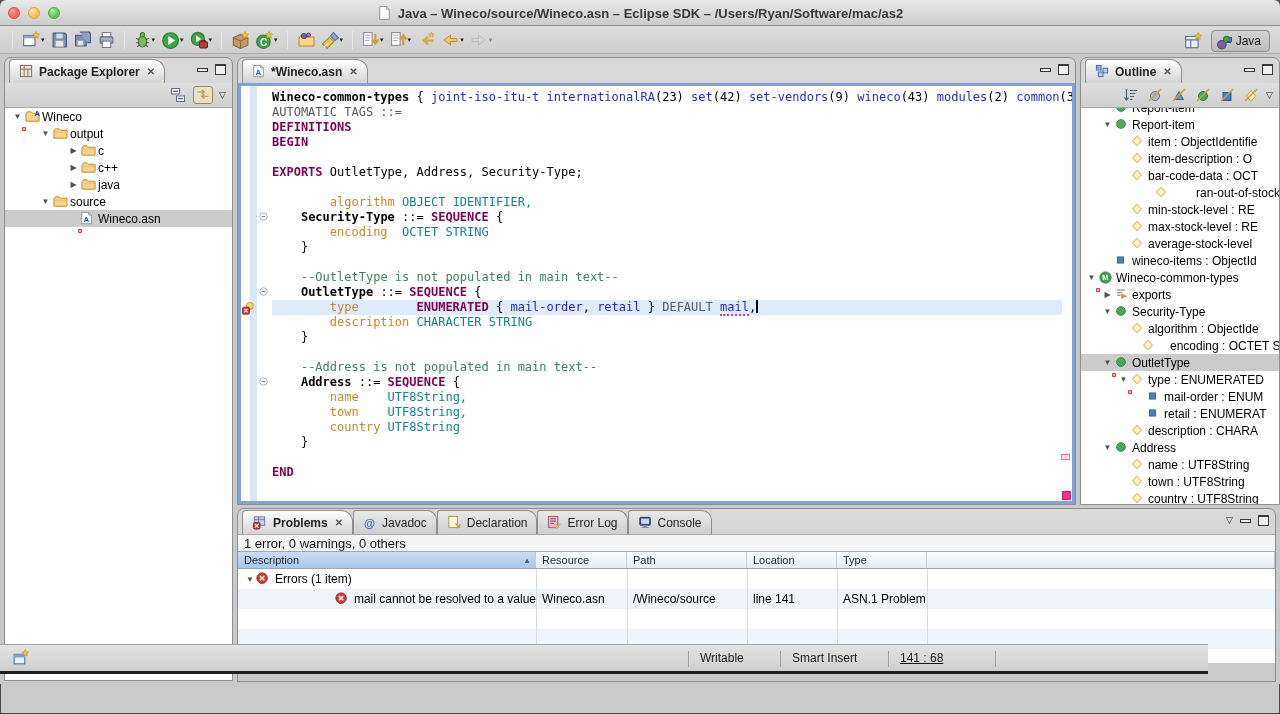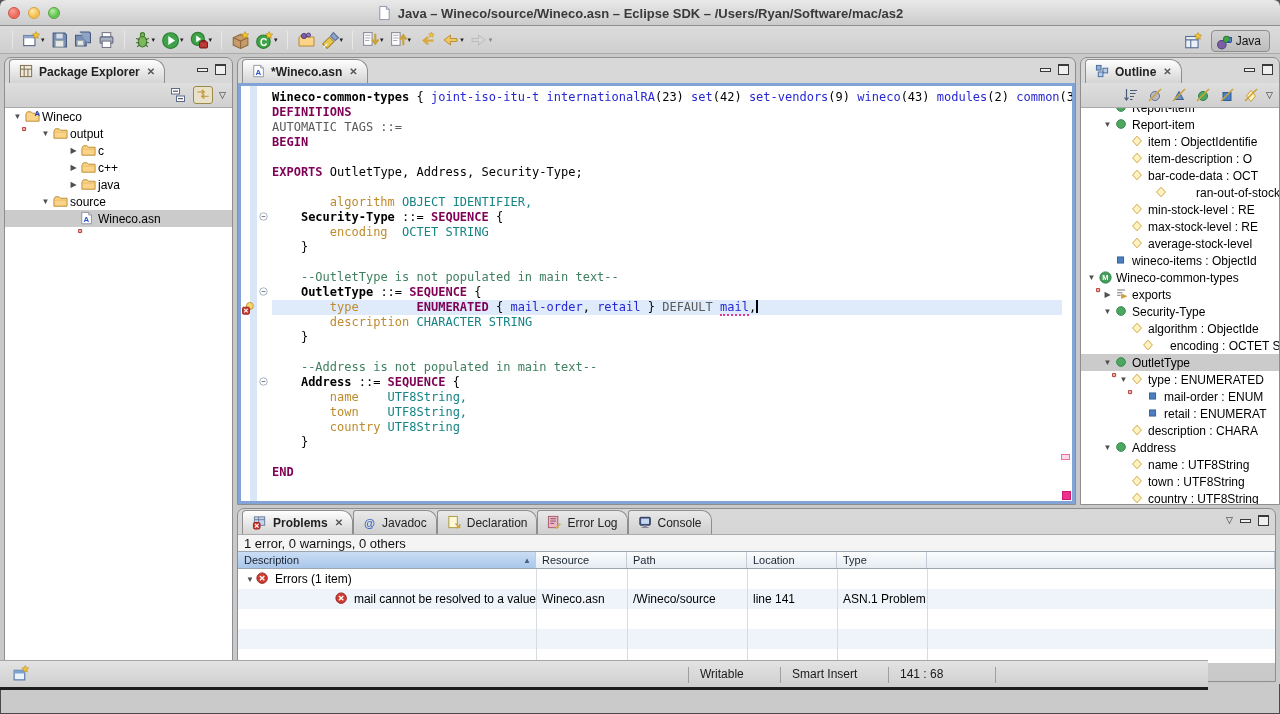--- a/index.html
+++ b/index.html
@@ -91,21 +91,21 @@
   .pbody { position:relative; height:calc(100% - 78px); overflow:hidden;
     background:repeating-linear-gradient(#FFFFFF 0 20px, #EFF4FB 20px 40px); }
   .vline { position:absolute; top:0; bottom:0; width:1px; background:#D7DCE2; }
   .prow { position:relative; display:grid; grid-template-columns:298px 91px 120px 90px 90px 1fr; height:20px; font-size:12px; color:#000; }
   .prow .pc { display:flex; align-items:center; padding-left:6px; white-space:nowrap; overflow:hidden; }
   .prow .desc .arrow { width:12px; }
   .prow .icn { margin-right:5px; flex:none; display:flex; }
   .prow.item .desc { padding-left:16px;justify-content:flex-end; }
 
   
-  .statusbar { position:absolute; left:0; top:660px; width:1208px; height:30px;
+  .statusbar { position:absolute; left:0; top:644px; width:1208px; height:30px;
     background:linear-gradient(#E3E3E3,#CFCFCF); border-top:1px solid #A6A6A6; border-bottom:3px solid #1E1E1E; }
   .st-sep { position:absolute; top:6px; width:1px; height:16px; background:#9F9F9F; }
   .st-item { position:absolute; top:6px; font-size:12px; color:#1A1A1A; }
   .fastview { position:absolute; left:12px; top:4px; display:flex; }
   .icon { display:inline-flex; } .icon svg { display:block; }
 </style>
 </head>
 <body>
 
 <div class="window">
@@ -458,24 +458,24 @@
           <span class="bmax"></span>
         </div>
       </div>
       <div class="editor-body">
         <div class="ruler-blue"></div>
         <div class="code-area" id="code-area">
             <div class="cline">
               <span class="code"><span class="sb">Wineco-common-types</span><span class="sp"> { </span><span class="sv">joint-iso-itu-t internationalRA</span><span class="sp">(23) </span><span class="sv">set</span><span class="sp">(42) </span><span class="sv">set-vendors</span><span class="sp">(9) </span><span class="sv">wineco</span><span class="sp">(43) </span><span class="sv">modules</span><span class="sp">(2) </span><span class="sv">common</span><span class="sp">(3) }</span></span>
             </div>
             <div class="cline">
+              <span class="code"><span class="sg">AUTOMATIC TAGS ::=</span></span>
+            </div>
+            <div class="cline">
               <span class="code"><span class="sk">DEFINITIONS</span></span>
-            </div>
-            <div class="cline">
-              <span class="code"><span class="sg">AUTOMATIC TAGS ::=</span></span>
             </div>
             <div class="cline">
               <span class="code"><span class="sk">BEGIN</span></span>
             </div>
             <div class="cline">
               <span class="code"></span>
             </div>
             <div class="cline">
               <span class="code"><span class="sk">EXPORTS</span><span class="sp"> OutletType, Address, Security-Type;</span></span>
             </div>
@@ -1010,17 +1010,17 @@
             <rect x="2" y="5" width="10" height="3" fill="#7FA3D0"></rect>
             <path d="M12.5 0.5l1 2 2.2 .3-1.6 1.5 .4 2.2-2-1.1-2 1.1 .4-2.2L9.3 2.8l2.2-.3z" fill="#F4C430" stroke="#B8860B" stroke-width=".5"></path>
           </svg>
         </span>
       </div>
     <div class="st-sep" style="left:688px;"></div>
     <div class="st-item" style="left:700px;">Writable</div>
     <div class="st-sep" style="left:780px;"></div>
     <div class="st-item" style="left:792px;">Smart Insert</div>
     <div class="st-sep" style="left:888px;"></div>
-    <div class="st-item" style="left:900px;">141 : 68</div>
+    <div class="st-item" style="left:900px;text-decoration:underline;">141 : 68</div>
     <div class="st-sep" style="left:995px;"></div>
   </div>
 
 </div>
 
 </body></html>

